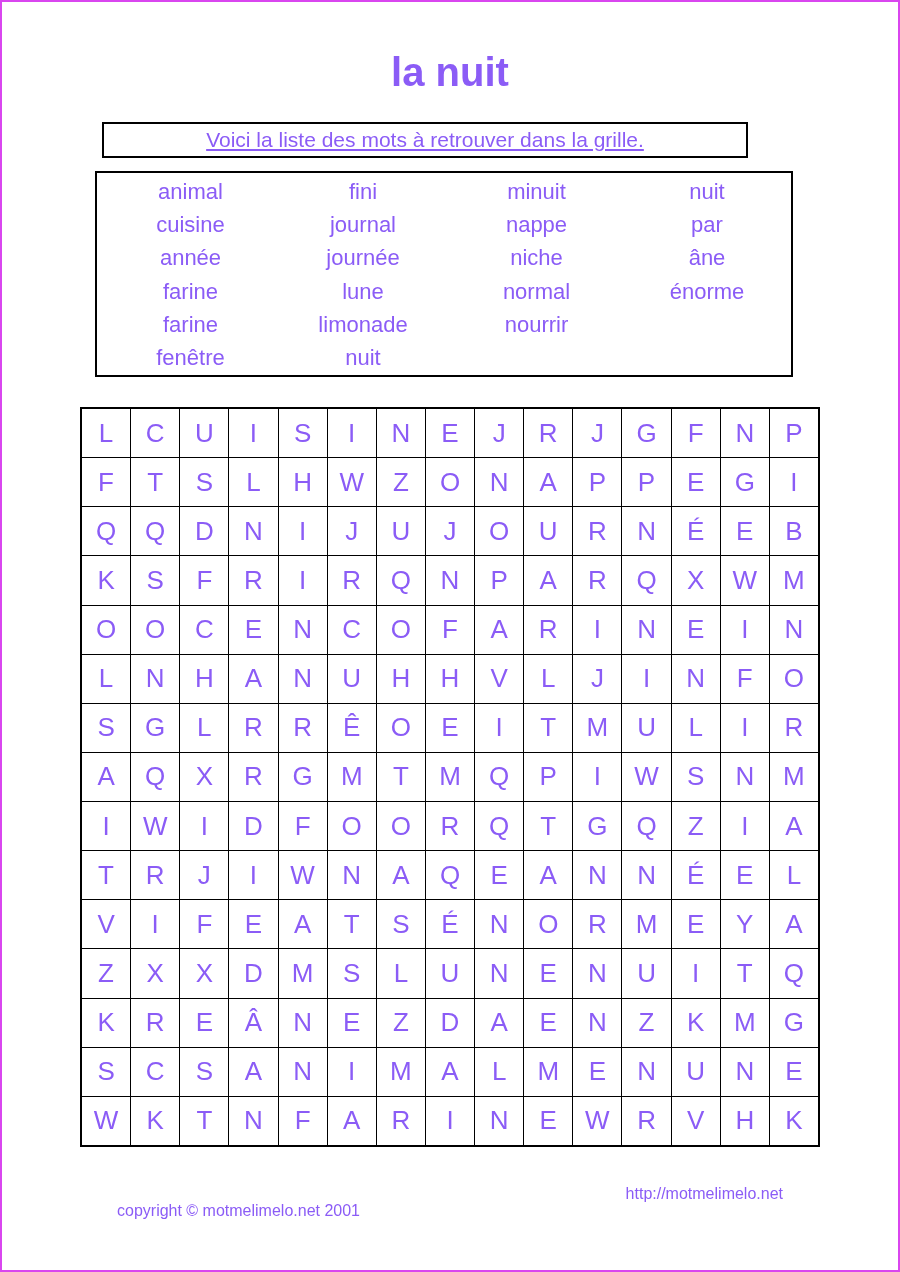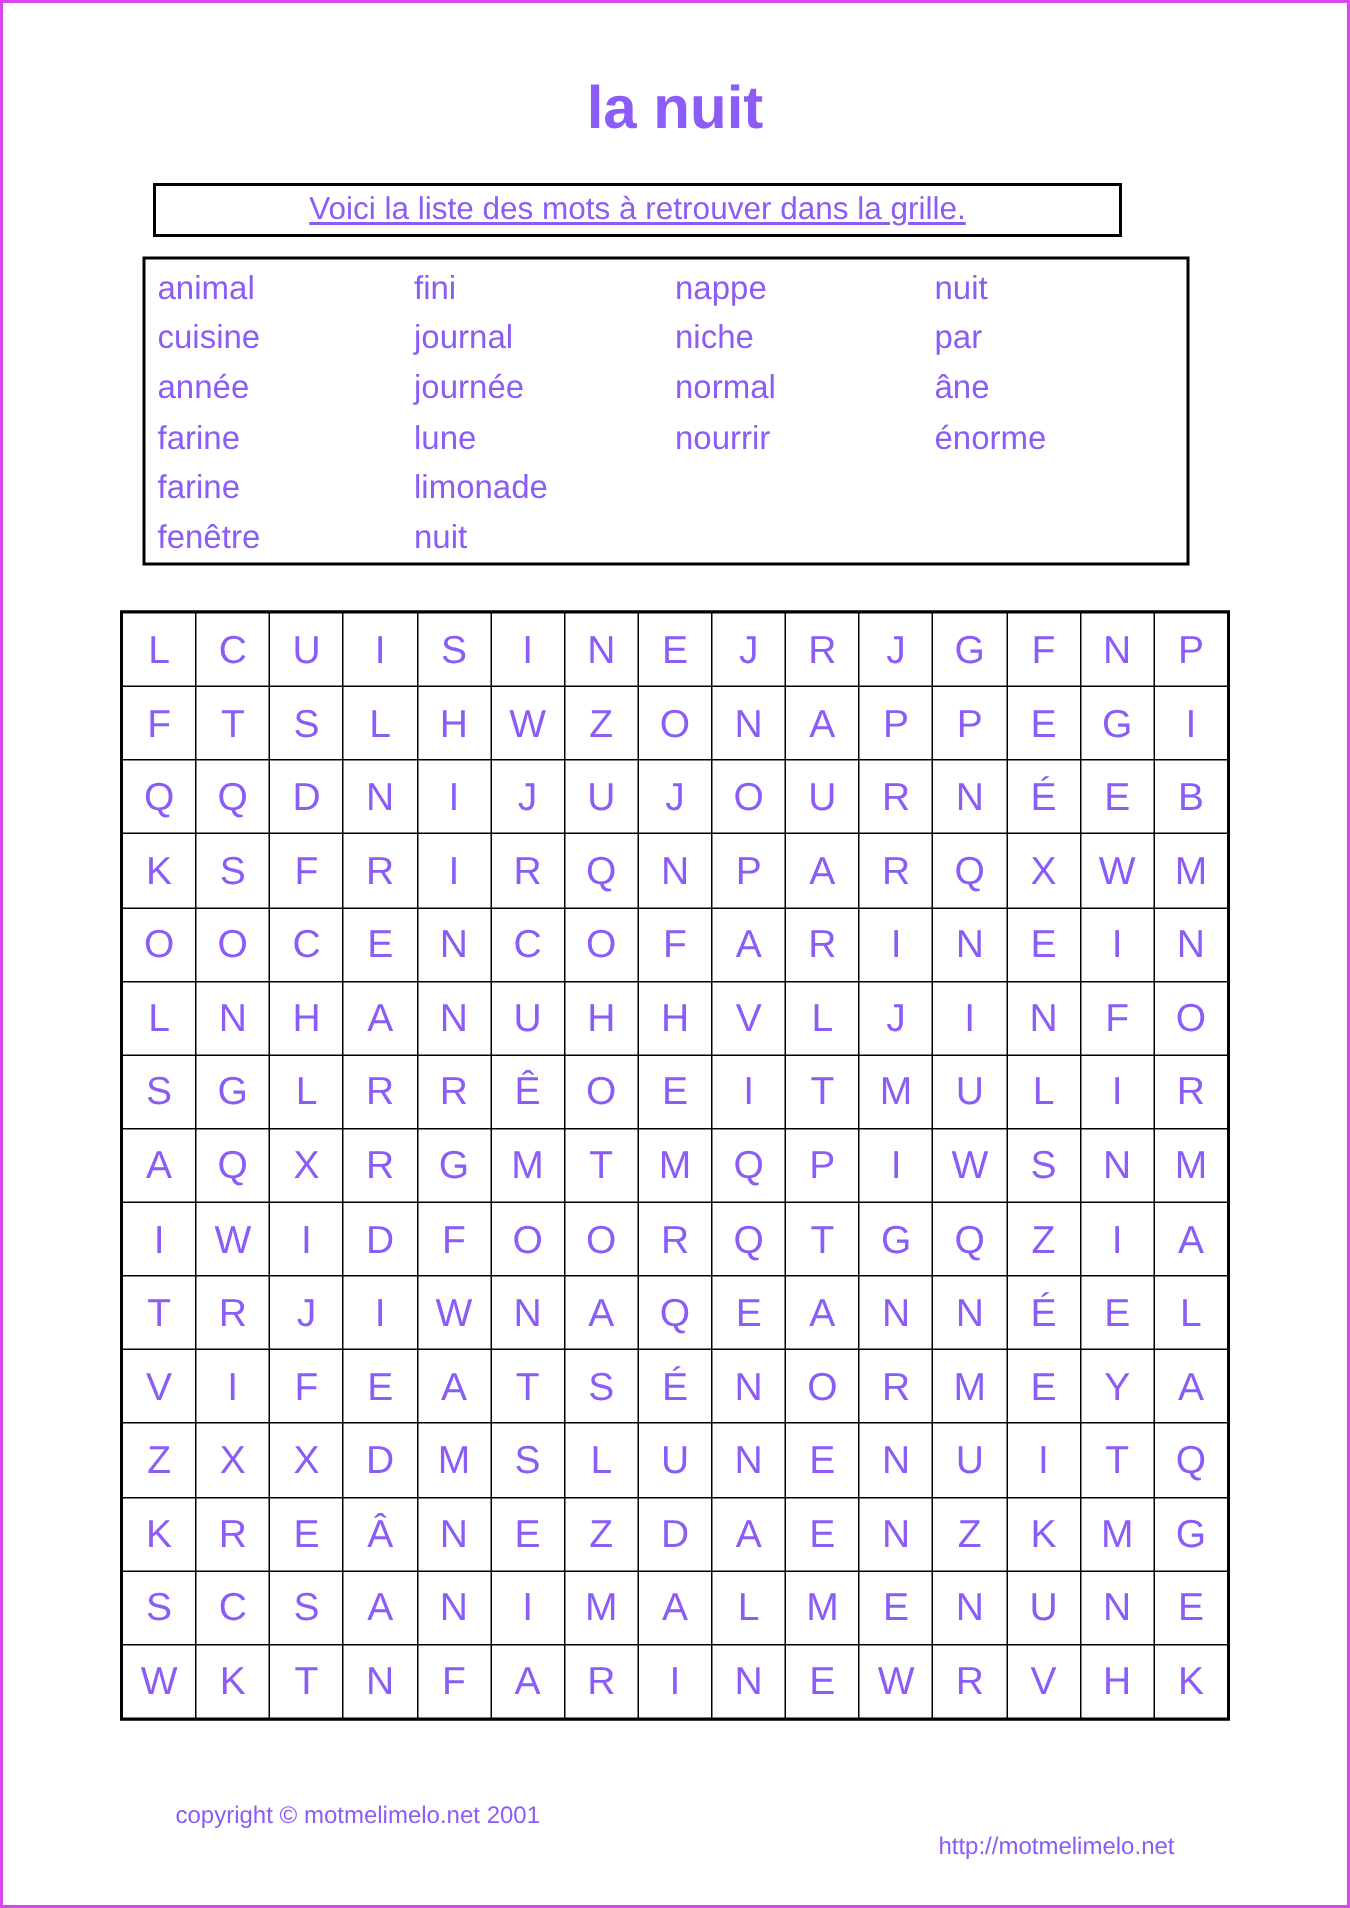--- a/index.html
+++ b/index.html
@@ -43,20 +43,21 @@
     left: 93px;
     top: 169px;
     width: 698px;
     height: 206px;
     border: 2px solid #000000;
     box-sizing: border-box;
     display: grid;
     grid-template-columns: 171px 174px 173px auto;
     padding: 2px 0 0 8px;
     font-size: 22px;
+    text-align: center;
   }
   .word-col { display: flex; flex-direction: column; }
   .word { line-height: 33.2px; white-space: nowrap; }
   .letter-grid {
     position: absolute;
     left: 78px;
     top: 405px;
     width: 740px;
     height: 740px;
     box-sizing: border-box;
@@ -80,21 +81,20 @@
     left: 115px;
     top: 1200px;
     font-size: 16px;
     text-align: center;
   }
   .footer-right {
     position: absolute;
     right: 115px;
     top: 1183px;
     font-size: 16px;
-    margin-top: 38px;
   }
 </style>
 </head>
 <body>
 
 <div class="page">
   <h1 class="title">la nuit</h1>
 
   <div class="instruction-box">
     <span>Voici la liste des mots à retrouver dans la grille.</span>
@@ -111,20 +111,21 @@
       </div>
       <div class="word-col">
         <div class="word">fini</div>
         <div class="word">journal</div>
         <div class="word">journée</div>
         <div class="word">lune</div>
         <div class="word">limonade</div>
         <div class="word">nuit</div>
       </div>
       <div class="word-col">
+        <div class="word">minuit</div>
         <div class="word">nappe</div>
         <div class="word">niche</div>
         <div class="word">normal</div>
         <div class="word">nourrir</div>
       </div>
       <div class="word-col">
         <div class="word">nuit</div>
         <div class="word">par</div>
         <div class="word">âne</div>
         <div class="word">énorme</div>

